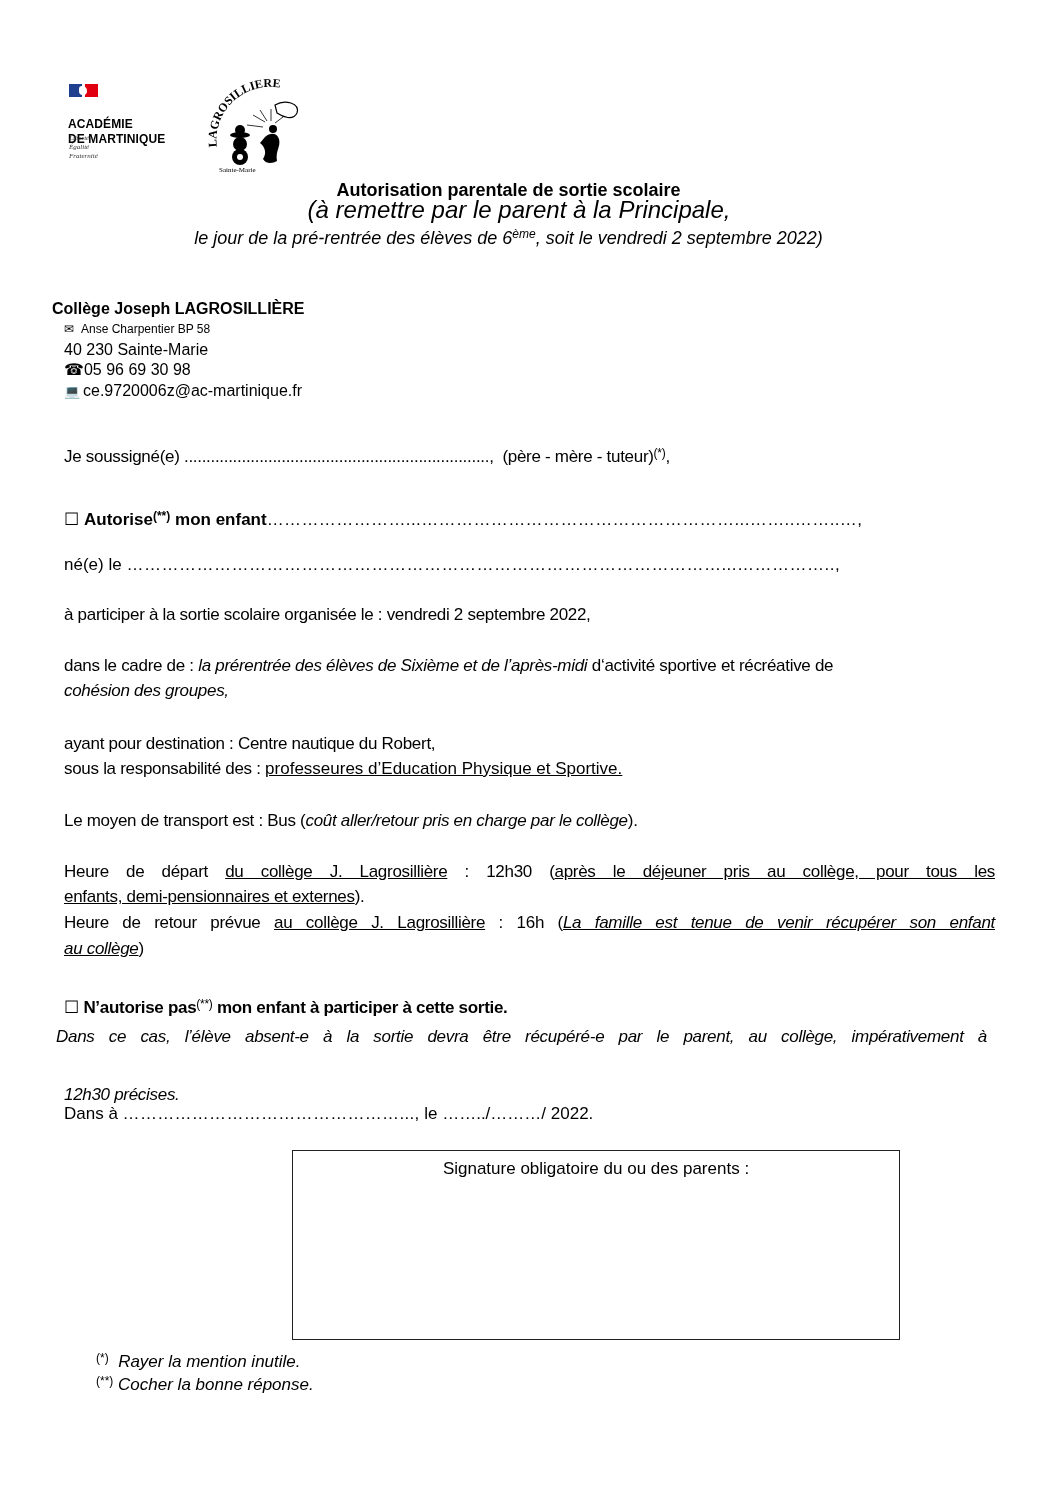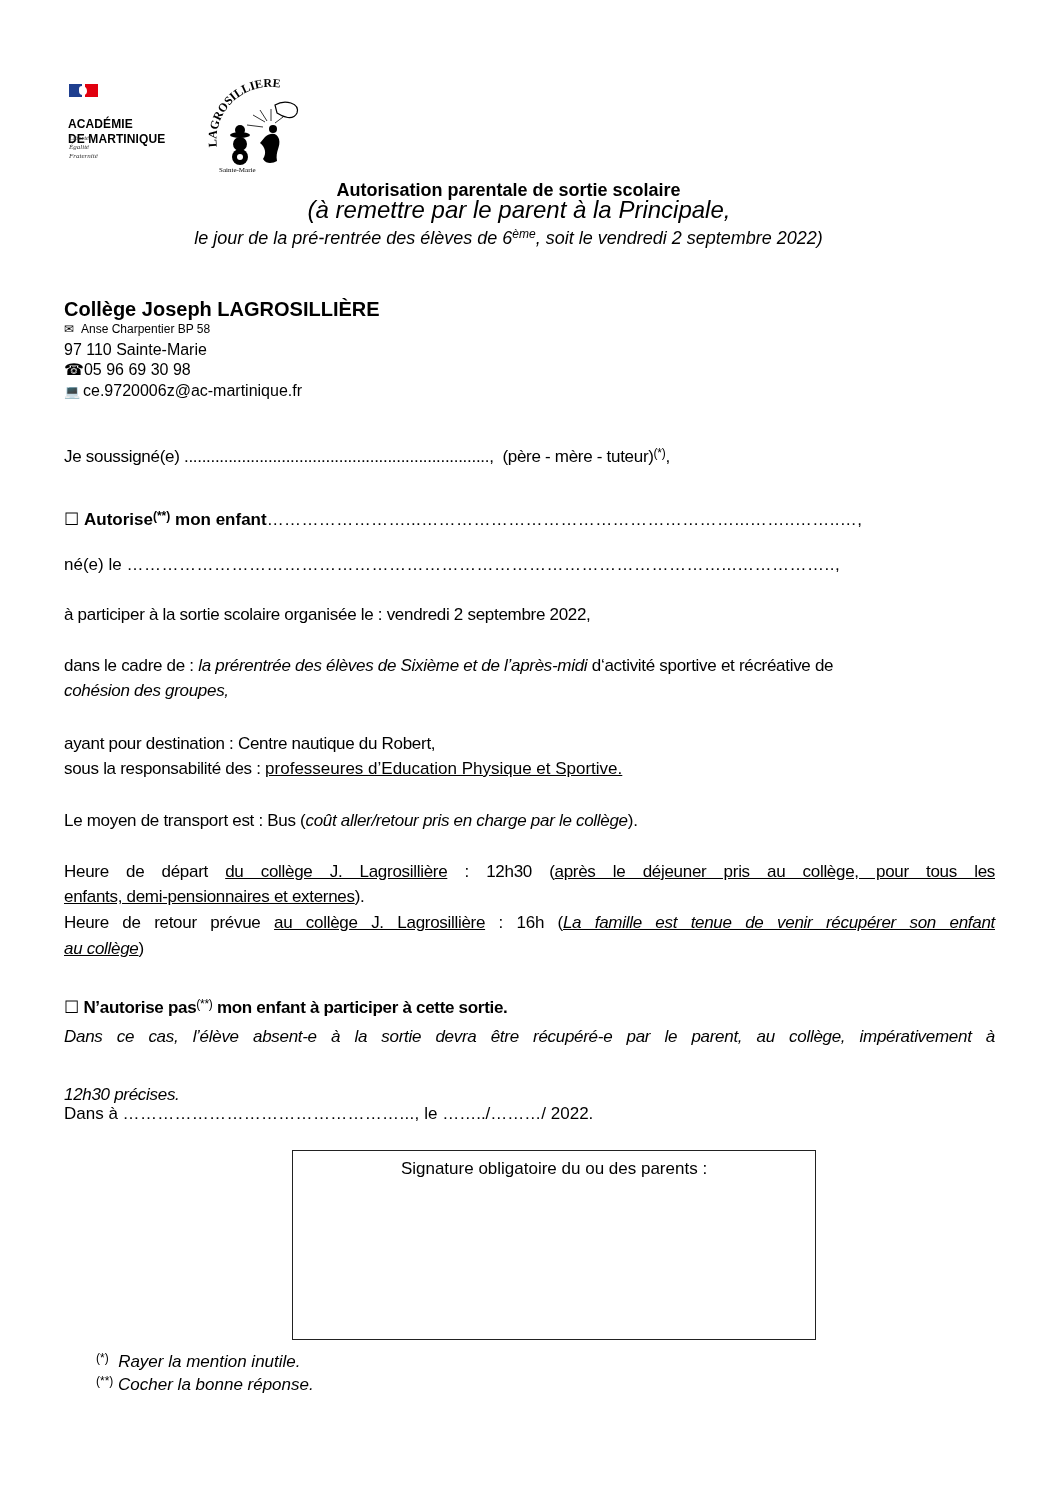--- a/index.html
+++ b/index.html
@@ -16,21 +16,21 @@
   
   .flag { position:absolute; left:69px; top:84px; width:29px; height:13px; }
   .flag .blue { position:absolute; left:0; top:0; width:13px; height:13px; background:#1f3f8f; }
   .flag .red { position:absolute; left:16px; top:0; width:13px; height:13px; background:#e1000f; }
   .flag .w { position:absolute; left:10px; top:2px; width:8px; height:9px; background:#fff; border-radius:40% 60% 50% 50%; }
   .acad { position:absolute; left:68px; top:101px; font-size:12px; line-height:15px; font-weight:bold; letter-spacing:0.1px;margin-top:16px; }
   .motto { position:absolute; left:69px; top:134px; font-family:"Liberation Serif", serif; font-style:italic; font-size:7px; line-height:9px; color:#333; }
   .school-logo { position:absolute; left:205px; top:77px; width:115px; height:98px; }
 
   .title { left:0; width:1017px; text-align:center; }
-  .sigbox { position:absolute; left:292px; top:1150px; width:524px; height:190px; border:1.5px solid #222; box-sizing:border-box; }
+  .sigbox { position:absolute; left:292px; top:1150px; width:608px; height:190px; border:1.5px solid #222; box-sizing:border-box; }
   .sigbox .lbl { position:absolute; left:0; right:0; top:8px; text-align:center; font-size:17px; }
   .justify { text-align:justify; text-align-last:justify; width:931px; white-space:normal; }
 </style>
 </head>
 <body>
 
 <div class="flag">
   <div class="blue"></div>
     <div class="red"></div>
     <div class="w"></div>
@@ -67,25 +67,25 @@
   <circle cx="68" cy="52" r="4" fill="#000"></circle>
   <text x="14" y="95" font-size="7" font-family="Liberation Serif, serif">Sainte-Marie</text>
 </svg>
 
 <div class="abs t b title" style="top:180px;font-size:18px;">Autorisation parentale de sortie scolaire</div>
 <div class="abs t i title" style="top:200px;font-size:24px;padding-left:21px;box-sizing:border-box;">(à remettre par le parent à la Principale,</div>
 <div class="abs t i title" style="top:228px;font-size:18px;">
   <span>le jour de la pré-rentrée des élèves de 6</span><sup>ème</sup><span>, soit le vendredi 2 septembre 2022)</span>
 </div>
 
-<div class="abs t b" style="left:64px;top:299px;font-size:20px;">Collège Joseph LAGROSILLIÈRE</div>
+<div class="abs t b" style="left:52px;top:299px;font-size:16px;">Collège Joseph LAGROSILLIÈRE</div>
 <div class="abs t" style="left:64px;top:319px;font-size:12px;">
   <span style="display:inline-block;width:17px;">✉</span><span>Anse Charpentier BP 58</span>
 </div>
-<div class="abs t" style="left:64px;top:340px;font-size:16px;">97 110 Sainte-Marie</div>
+<div class="abs t" style="left:64px;top:340px;font-size:16px;">40 230 Sainte-Marie</div>
 <div class="abs t" style="left:64px;top:360px;font-size:16px;">
   <span>☎</span><span>05 96 69 30 98</span>
 </div>
 <div class="abs t" style="left:64px;top:381px;font-size:16px;">
   <span style="display:inline-block;width:19px;font-size:13px;">💻</span><span>ce.9720006z@ac-martinique.fr</span>
 </div>
 
 <div class="abs t narrow" style="left:64px;top:447px;">
   <span>Je soussigné(e)</span>
   <span>.....................................................................,</span>&nbsp;
@@ -130,21 +130,21 @@
 </div>
 <div class="abs t narrow" style="left:64px;top:939px;">
   <span class="u i">au collège</span><span>)</span>
 </div>
 
 <div class="abs t narrow" style="left:64px;top:998px;">
   <span>☐</span>
   <span class="b">N’autorise pas</span><sup>(**)</sup>
   <span class="b">mon enfant à participer à cette sortie.</span>
 </div>
-<div class="abs t narrow i justify" style="left:64px;top:1027px;">Dans ce cas, l’élève absent-e à la sortie devra être récupéré-e par le parent, au collège, impérativement à</div>
+<div class="abs t narrow i justify" style="left:56px;top:1027px;">Dans ce cas, l’élève absent-e à la sortie devra être récupéré-e par le parent, au collège, impérativement à</div>
 <div class="abs t narrow i" style="left:64px;top:1053px;margin-top:32px;">12h30 précises.</div>
 
 <div class="abs t" style="left:64px;top:1104px;">
   <span>Dans à </span><span style="letter-spacing:0.3px;">…………………………………………...,</span><span> le ……../………/ 2022.</span>
 </div>
 
 <div class="sigbox">
   <div class="lbl">Signature obligatoire du ou des parents :</div>
 </div>
 

